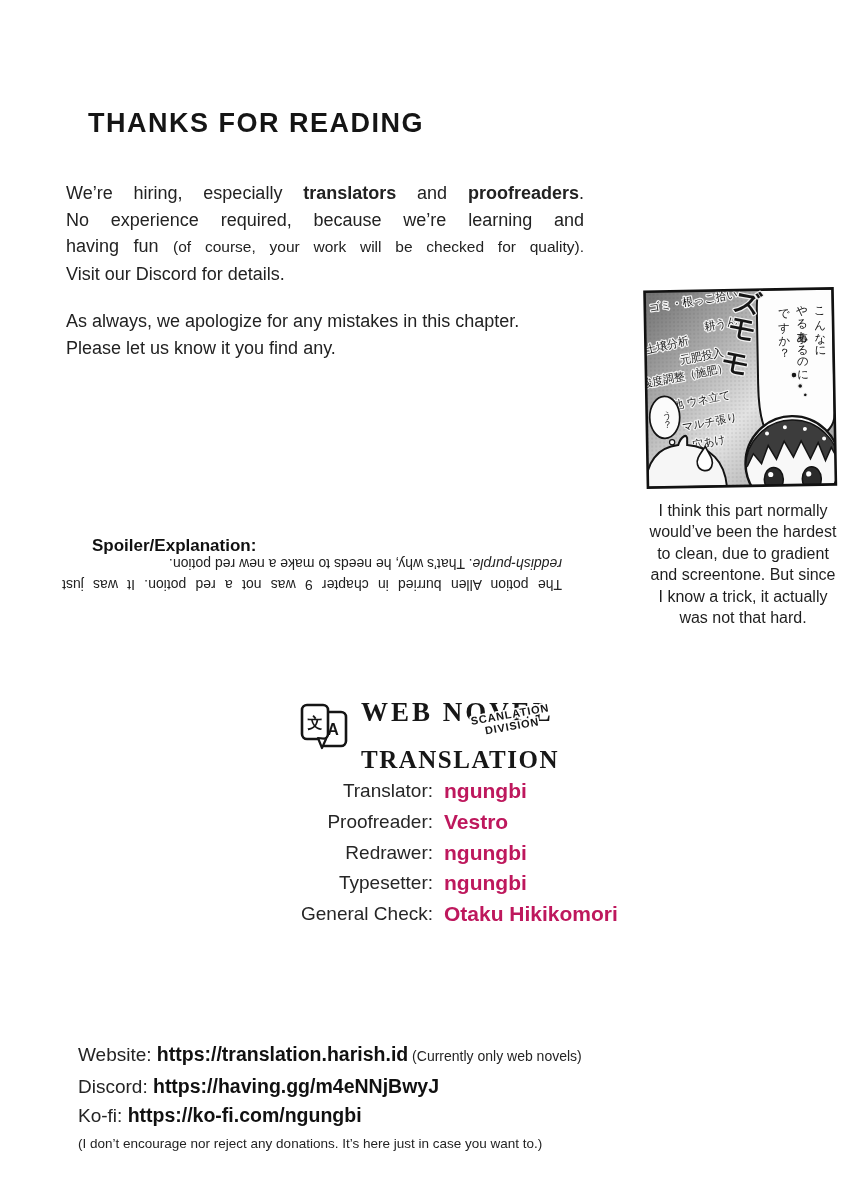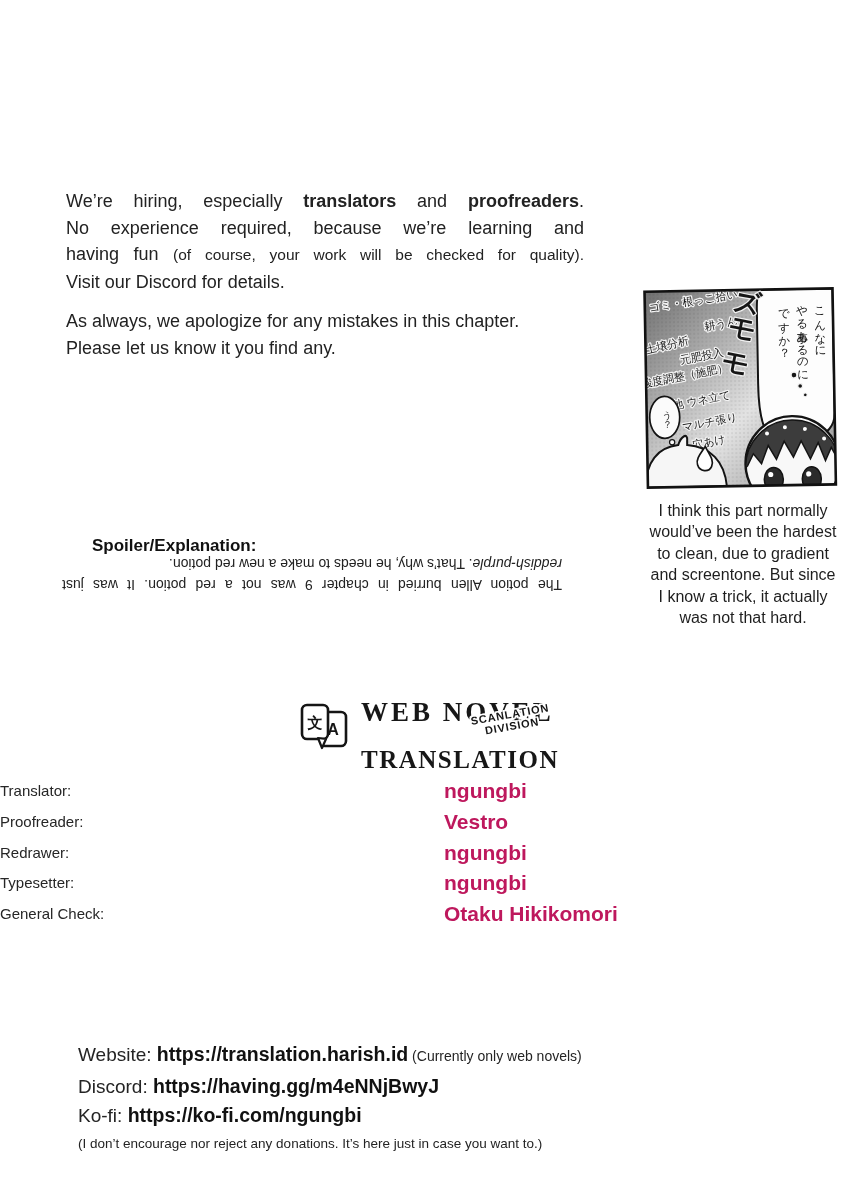--- a/index.html
+++ b/index.html
@@ -11,21 +11,21 @@
   .abs { position:absolute; }
 
   
   .title {
     left:88px; top:108px; font-size:27px; font-weight:bold;
     letter-spacing:1.5px; color:#151515;
   }
 
   
   .para { left:66px; width:518px; font-size:18px; line-height:26.5px; color:#222; }
-  .para.hiring { top:188px; }
+  .para.hiring { top:180px; }
   .para.apology { top:308px; }
   .jline { text-align:justify; text-align-last:justify; }
   .small-inline { font-size:15.5px; }
 
   
   .spoiler-label { left:92px; top:536px; font-size:17px; font-weight:bold; color:#111; }
   .spoiler-flip {
     left:62px; top:553px; width:500px; transform:rotate(180deg);
     font-size:14px; line-height:21px; color:#222;
   }
@@ -48,39 +48,40 @@
     left:462px; top:709px; width:98px; transform:rotate(-10deg);
     font-size:11px; font-weight:800; letter-spacing:0.8px; line-height:11.5px;
     text-align:center; color:#161616;
     text-shadow:-1.5px -1.5px 0 #fff, 1.5px -1.5px 0 #fff, -1.5px 1.5px 0 #fff,
                 1.5px 1.5px 0 #fff, 0 -1.5px 0 #fff, 0 1.5px 0 #fff,
                 -1.5px 0 0 #fff, 1.5px 0 0 #fff;
   }
 
   
   .credits { left:0; top:776px; width:850px; display:grid; grid-template-columns:433px 1fr; row-gap:0; }
-  .credits .role { font-size:15px; line-height:30.8px; color:#262626; padding-right:0; }
+  .credits .role { text-align:right; font-size:19px; line-height:30.8px; color:#262626; padding-right:0; }
   .credits .name { font-size:21px; font-weight:bold; line-height:30.8px; color:#be185d; padding-left:11px; }
 
   
   .links { left:78px; top:1040px; font-size:19px; line-height:29.5px; color:#242424; }
   .links .url { font-weight:bold; font-size:19.5px; color:#111; }
   .links .note-inline { font-size:14px; }
   .links .note-line { font-size:13.5px; line-height:26px; white-space:nowrap; }
 
   
   text { font-family:"Liberation Sans", sans-serif; }
   .vtext { writing-mode:vertical-rl; text-orientation:upright; }
   .halo { paint-order:stroke; stroke:#f2f2f2; stroke-width:2.5px; stroke-linejoin:round; }
 </style>
 </head>
 <body>
 
 <div class="page">
 
+  <div class="abs title">THANKS FOR READING</div>
 
   <div class="abs para hiring">
     <div class="jline"><span>We’re hiring, especially </span><b>translators</b><span> and </span><b>proofreaders</b><span>.</span></div>
     <div class="jline">No experience required, because we’re learning and</div>
     <div class="jline"><span>having fun </span><span class="small-inline">(of course, your work will be checked for quality).</span></div>
     <div>Visit our Discord for details.</div>
   </div>
 
   <div class="abs para apology">
     <div>As always, we apologize for any mistakes in this chapter.</div>

